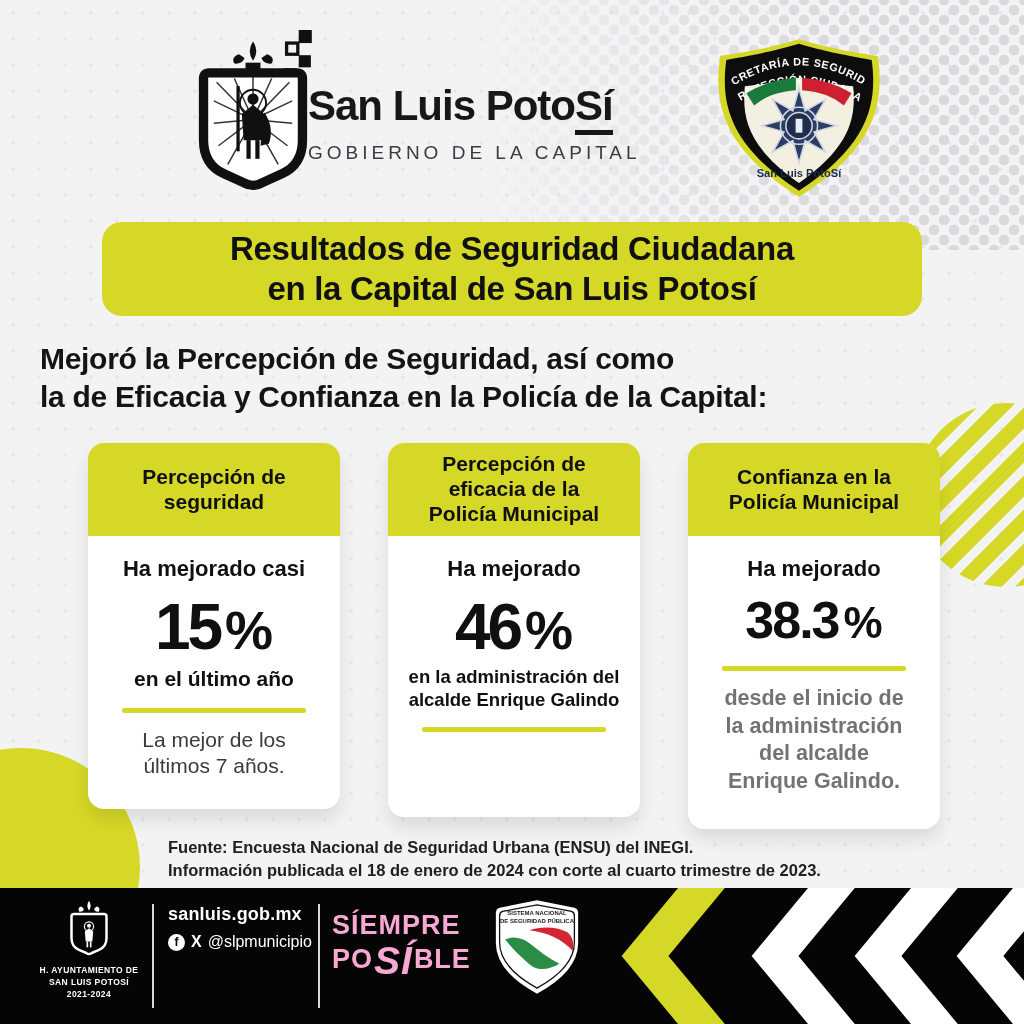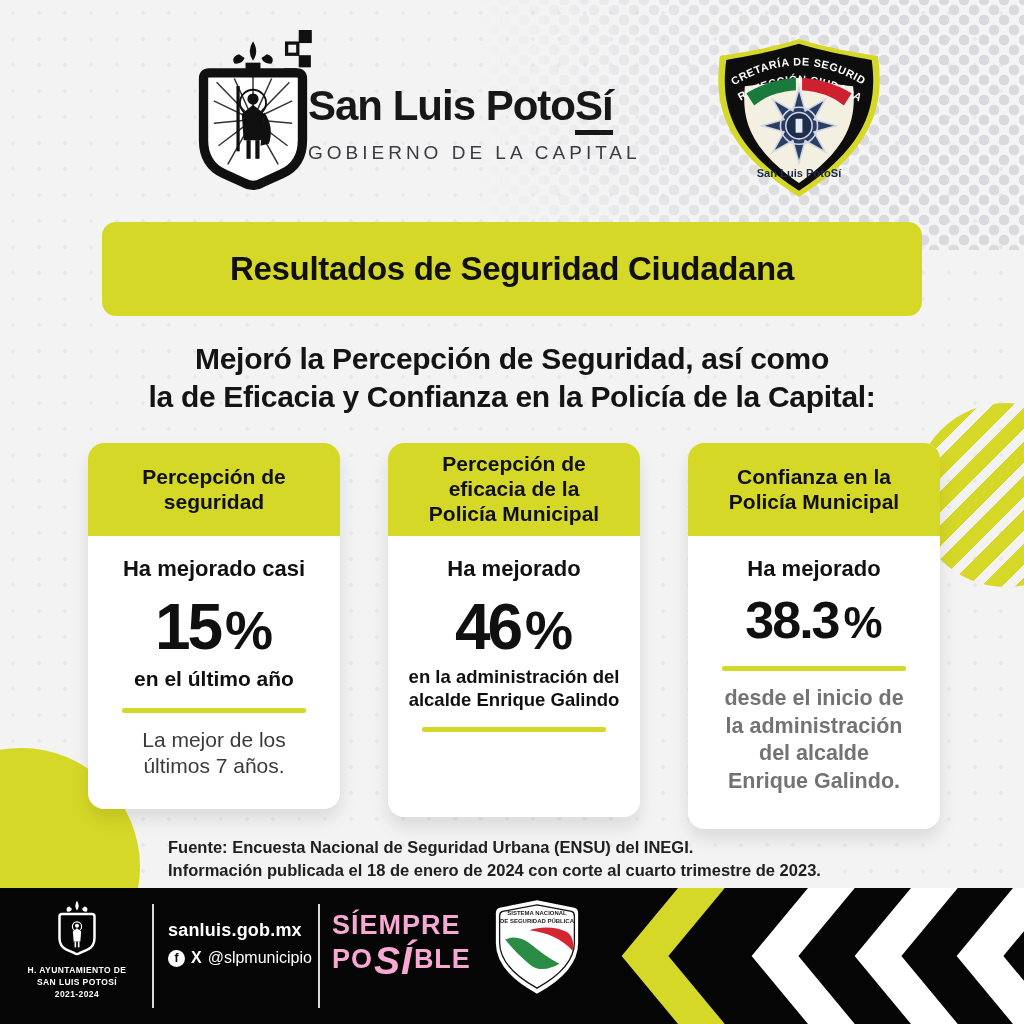--- a/index.html
+++ b/index.html
@@ -37,27 +37,27 @@
   
   .escudo{position:absolute;left:183px;top:30px;z-index:2;}
   .brand-text{position:absolute;left:308px;top:82px;z-index:2;}
   .brand-title{font-size:42px;font-weight:800;letter-spacing:-1px;color:#171717;}
   .brand-title .si{border-bottom:5px solid #171717;padding-bottom:1px;}
   .brand-sub{margin-top:12px;font-size:19px;font-weight:400;letter-spacing:4px;color:#3b3b40;}
   .police-badge{position:absolute;left:706px;top:36px;z-index:2;}
   
   .banner{
     position:absolute;left:102px;top:222px;width:820px;height:94px;z-index:2;
-    background:#d6d827;border-radius:14px;
+    background:#d6d827;border-radius:20px;
     display:flex;flex-direction:column;justify-content:center;align-items:center;
     font-size:33px;font-weight:800;letter-spacing:-.3px;line-height:1.2;text-align:center;
   }
   
   .subtitle{
-    position:absolute;left:40px;top:340px;width:944px;z-index:2;text-align:center;
+    position:absolute;left:40px;top:340px;width:944px;z-index:2;text-align:left;
     font-size:30px;font-weight:800;letter-spacing:-.3px;line-height:1.27;color:#141414;
   }
   
   .cards{position:absolute;left:88px;top:443px;width:852px;display:flex;gap:48px;align-items:flex-start;z-index:3;}
   .card{
     flex:1 1 0;background:#fff;border-radius:16px;overflow:hidden;
     box-shadow:0 10px 18px rgba(0,0,0,.10);
   }
   .card-header{
     min-height:93px;background:#d6d827;display:flex;align-items:center;justify-content:center;
@@ -78,26 +78,26 @@
   .card-note{font-size:21px;font-weight:400;color:#3a3a3a;line-height:1.28;white-space:pre-line;}
   .card-3 .card-note{font-weight:800;color:#737373;font-size:21.5px;}
   .card-1{min-height:366px;}.card-2{min-height:374px;}.card-3{min-height:386px;}
   
   .source{
     position:absolute;left:168px;top:836px;z-index:2;
     font-size:16.5px;font-weight:700;color:#202020;line-height:1.4;
   }
   
   .footer{position:absolute;left:0;bottom:0;width:1024px;height:136px;background:#050505;z-index:4;overflow:hidden;}
-  .gov-block{position:absolute;left:12px;top:10px;width:130px;display:flex;flex-direction:column;align-items:center;color:#fff;}
+  .gov-block{position:absolute;left:24px;top:10px;width:130px;display:flex;flex-direction:column;align-items:center;color:#fff;}
   .gov-text{margin-top:5px;text-align:center;font-size:8.5px;font-weight:700;letter-spacing:.4px;line-height:1.4;}
   .vdiv{position:absolute;top:16px;bottom:16px;width:1.5px;background:rgba(255,255,255,.85);}
   .vdiv-1{left:152px;}
   .vdiv-2{left:318px;}
-  .web-block{position:absolute;left:168px;top:32px;color:#fff;}
+  .web-block{position:absolute;left:168px;top:16px;color:#fff;}
   .website{font-size:18px;font-weight:800;letter-spacing:.2px;}
   .social-row{display:flex;align-items:center;gap:6px;margin-top:8px;}
   .fb-icon{width:17px;height:17px;border-radius:50%;background:#fff;color:#050505;
     display:flex;align-items:center;justify-content:center;font-size:12px;font-weight:800;}
   .x-icon{font-size:16px;font-weight:800;color:#fff;}
   .social-handle{font-size:16px;font-weight:400;color:#fff;}
   .slogan{position:absolute;left:332px;top:24px;color:#f9a8d4;line-height:1.0;}
   .slogan-l1{font-size:27px;font-weight:800;letter-spacing:1px;}
   .slogan-l2{font-size:27px;font-weight:800;letter-spacing:1px;margin-top:3px;display:flex;align-items:flex-end;}
   .slogan-l2 .big-si{font-size:39px;font-style:italic;line-height:.8;margin:0 1px;position:relative;top:3px;}
@@ -175,20 +175,21 @@
       <polygon points="84,58 69.7,54 77,41 64,48.3 60,34 56,48.3 43,41 50.3,54 36,58 50.3,62 43,75 56,67.7 60,82 64,67.7 77,75 69.7,62" fill="#2c3d63" stroke="#cfd6e4" stroke-width="1"></polygon>
       <circle cx="60" cy="58" r="12" fill="none" stroke="#cfd6e4" stroke-width="1"></circle>
       <circle cx="60" cy="58" r="8.5" fill="#1f2d4d" stroke="#cfd6e4" stroke-width="1"></circle>
       <rect x="57.8" y="53.5" width="4.4" height="9" fill="#e8ecf4"></rect>
       <text x="60" y="91" font-size="7.2" font-weight="bold" fill="#1d2b49" text-anchor="middle" font-family="Liberation Sans,sans-serif">San Luis PotoSí</text>
     </svg>
   </div>
 
   <div class="banner">
     <div>Resultados de Seguridad Ciudadana</div>
+    <div>en la Capital de San Luis Potosí</div>
   </div>
 
   <div class="subtitle">
     <div>Mejoró la Percepción de Seguridad, así como</div>
     <div>la de Eficacia y Confianza en la Policía de la Capital:</div>
   </div>
 
   <div class="cards">
 
     <div class="card card-1">

